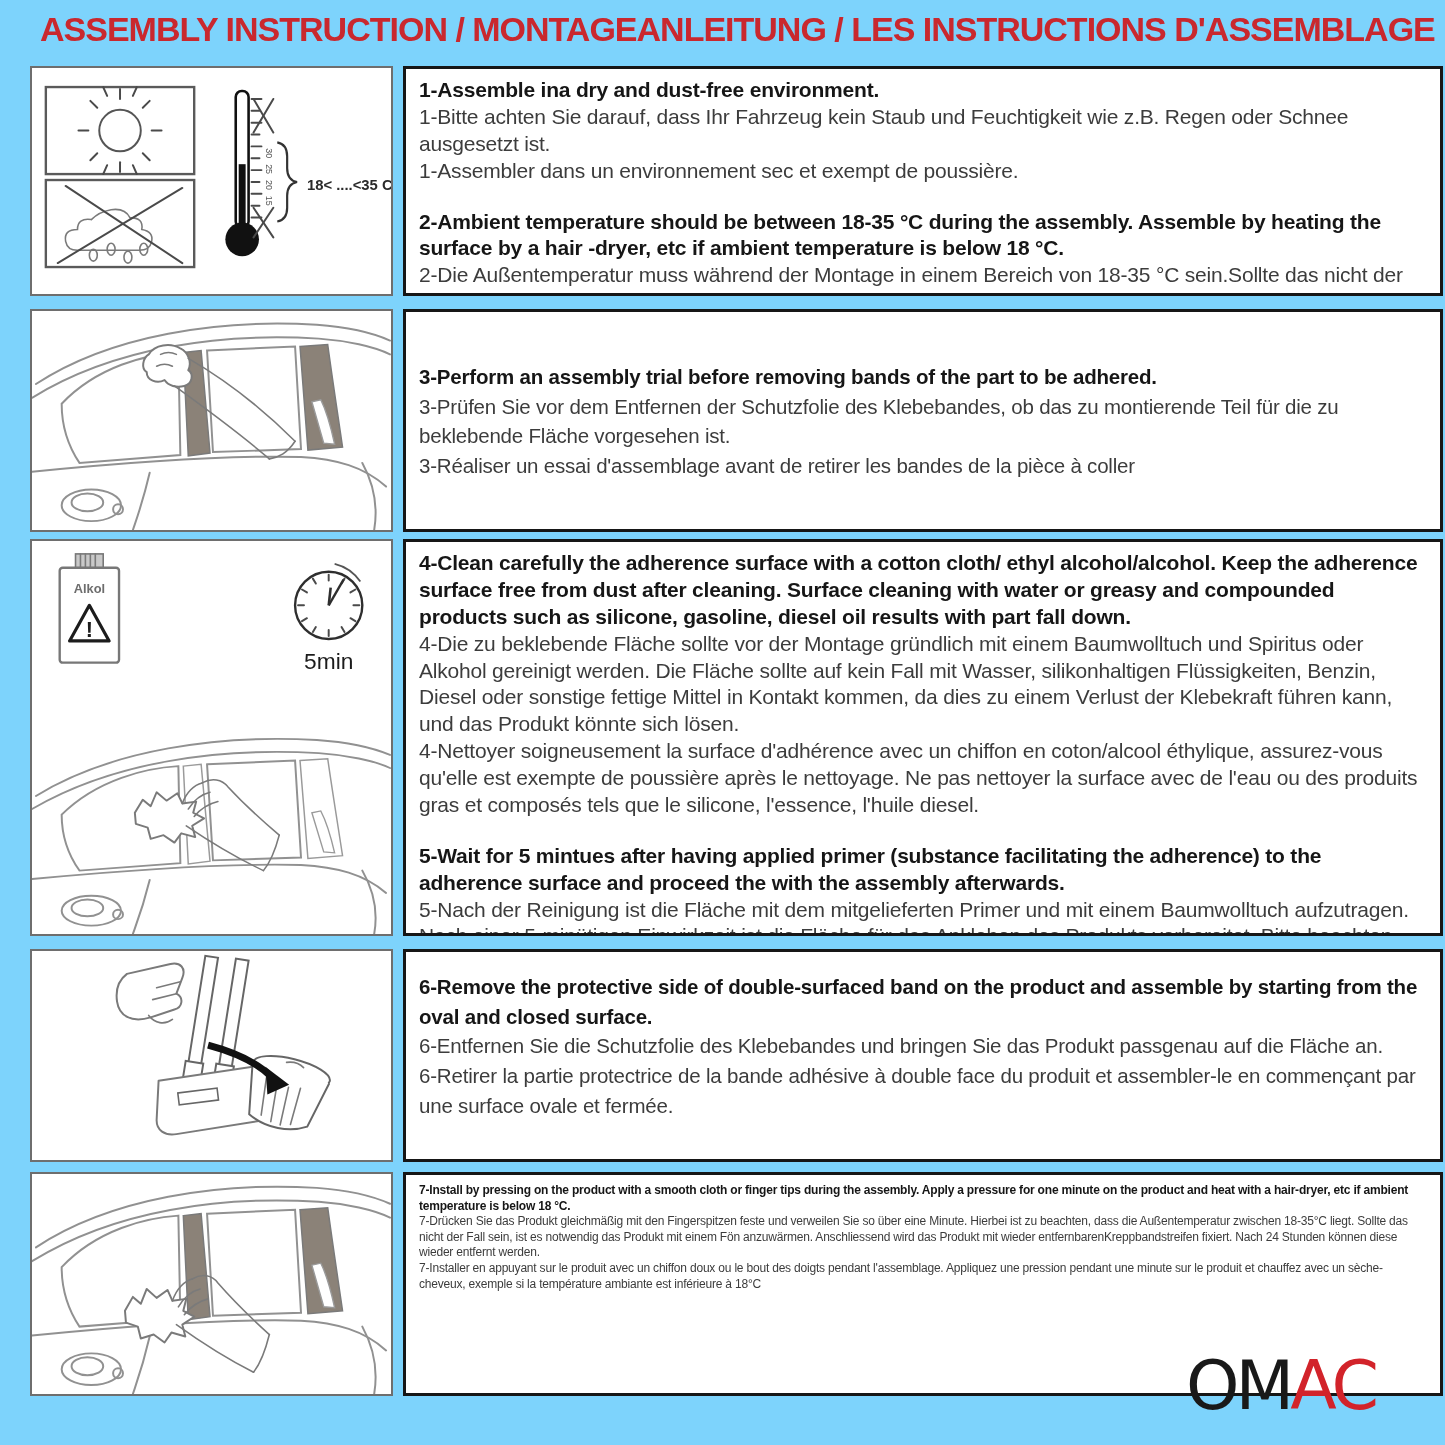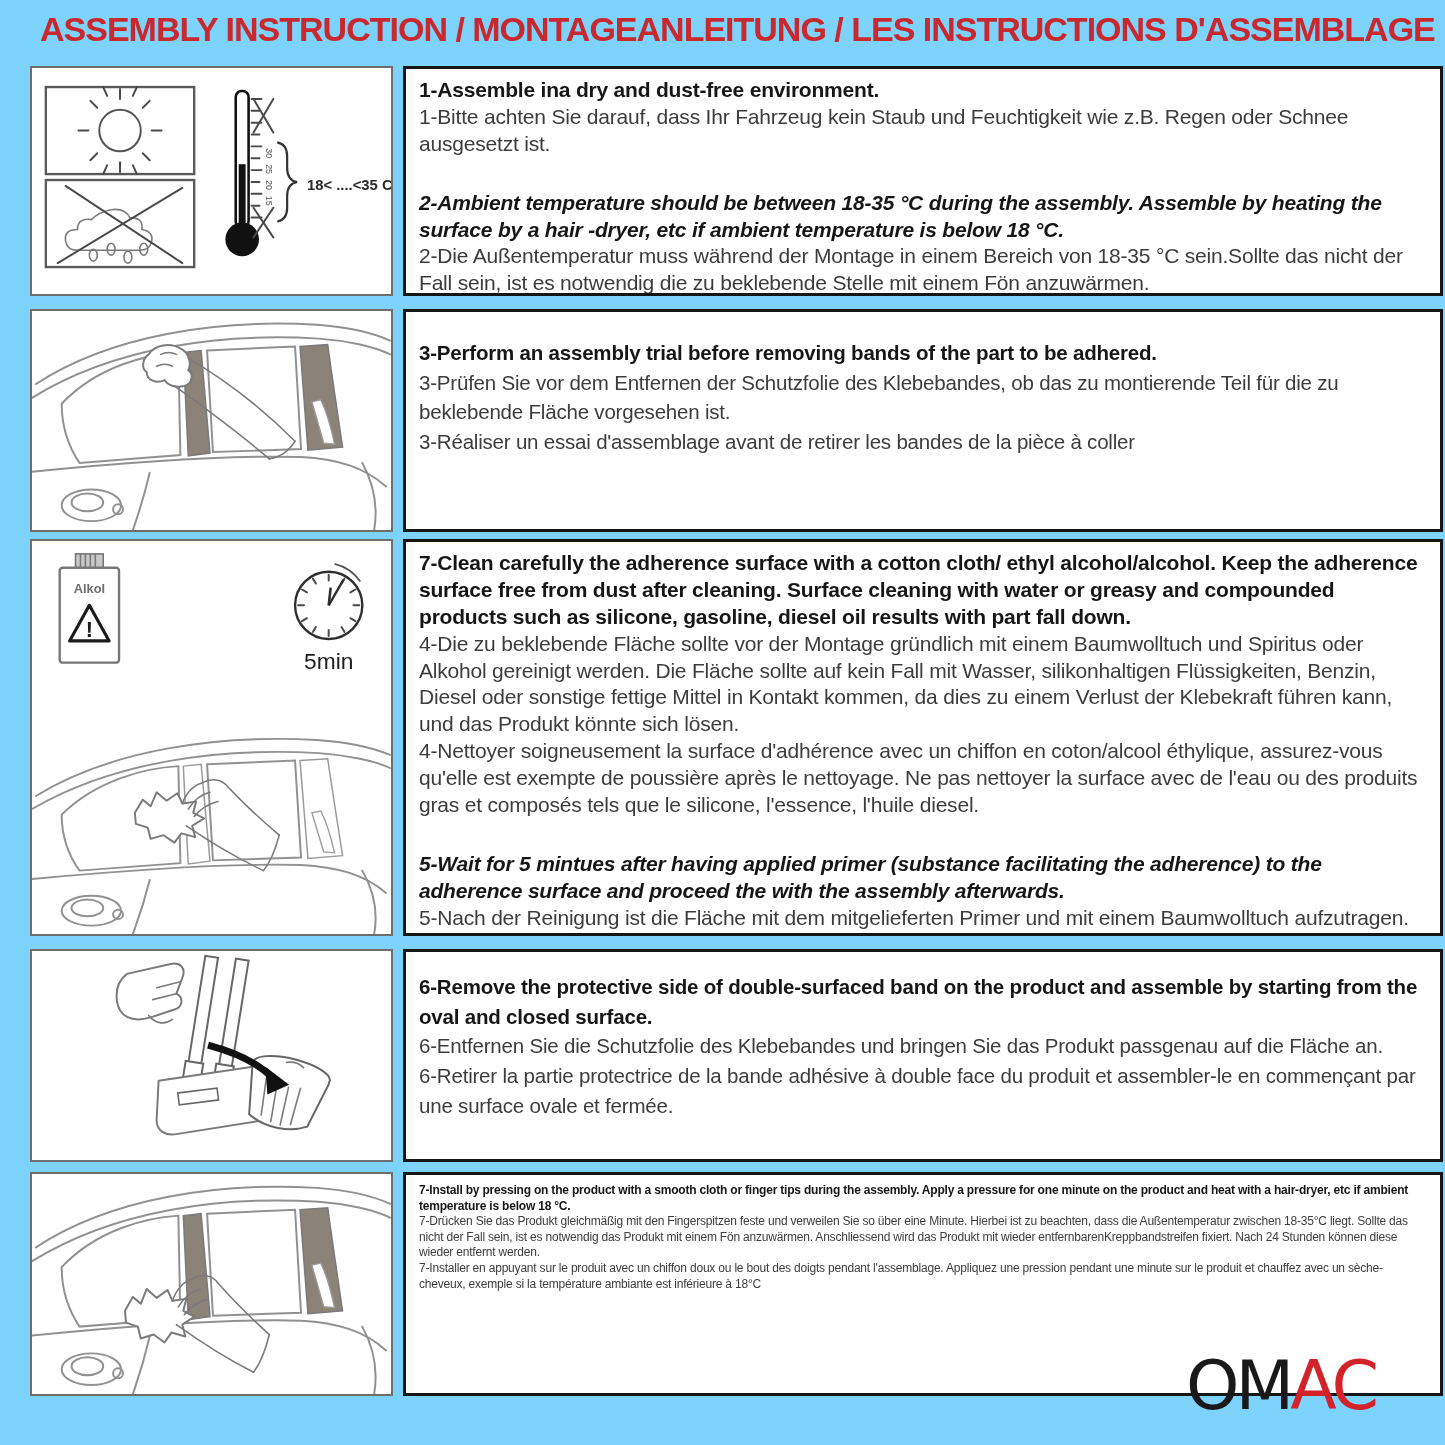--- a/index.html
+++ b/index.html
@@ -9,29 +9,29 @@
          font-size:34px;font-weight:700;letter-spacing:-1px;color:#c9282e;}
   .lbox{position:absolute;left:30px;width:363px;border:2px solid #6e6e6e;
         background:#fff;box-sizing:border-box;overflow:hidden;text-align:right;}
   .rbox{position:absolute;left:403px;width:1040px;border:3px solid #161616;
         background:#fff;box-sizing:border-box;padding:8px 14px 6px 13px;overflow:hidden;}
   .r1{top:66px;height:230px}
   .r2{top:309px;height:223px}
   .r3{top:539px;height:397px}
   .r4{top:949px;height:213px}
   .r5{top:1172px;height:224px}
-  .rbox.pad-xl{padding-top:26px}
+  .rbox.pad-xl{padding-top:50px}
   .rbox.pad-lg{padding-top:20px}
   .p{margin:0;letter-spacing:-0.2px;}
   .std .p{font-size:21px;line-height:1.28;}
   .sm .p{font-size:12px;line-height:1.3;}
   .big .p{font-size:20.5px;line-height:1.45;}
   .b{font-weight:700;color:#161616;}
   .rg{font-weight:400;color:#3c3c3c;}
-  .gap{margin-top:32px;font-style:italic;}
+  .gap{margin-top:24px;}
   svg{display:block}
   svg text{font-family:"Liberation Sans",sans-serif;}
   .ln{fill:none;stroke:#919191;stroke-width:2;stroke-linecap:round;}
   .lnw{fill:#fff;stroke:#919191;stroke-width:2;}
   .hd{fill:#fff;stroke:#7a7a7a;stroke-width:2;stroke-linejoin:round;}
   .hl{fill:none;stroke:#7a7a7a;stroke-width:1.6;stroke-linecap:round;}
   .dk{fill:none;stroke:#4a4a4a;stroke-width:2;stroke-linecap:round;}
   .logo{position:absolute;left:1186px;top:1352px;line-height:1;white-space:nowrap;
         font-family:"DejaVu Sans",sans-serif;font-weight:400;font-size:68px;letter-spacing:-4px;}
   .logo .lb{color:#191919}
@@ -138,20 +138,21 @@
             <path d="M244,140 L224,170"></path>
         </g>
         <path d="M248,74 q10,2 10,14 l0,12 q0,12 10,14 q-10,2 -10,14 l0,12 q0,12 -10,14" fill="none" stroke="#333" stroke-width="2.2"></path>
         <text x="278" y="122" font-size="15" font-weight="700" fill="#2a2a2a">18&lt; ....&lt;35 C</text>
       </g>
     </svg>
   </div>
   <div class="rbox r1 std">
     <p class="p b">1-Assemble ina dry and dust-free environment.</p>
     <p class="p rg">1-Bitte achten Sie darauf, dass Ihr Fahrzeug kein Staub und Feuchtigkeit wie z.B. Regen oder Schnee ausgesetzt ist.</p>
+    <p class="p rg">1-Assembler dans un environnement sec et exempt de poussière.</p>
     <p class="p b gap">2-Ambient temperature should be between 18-35 °C  during the assembly. Assemble by heating the surface by a hair -dryer, etc if ambient temperature is below 18 °C.</p>
     <p class="p rg">2-Die Außentemperatur muss während der Montage in einem Bereich von 18-35 °C  sein.Sollte das nicht der Fall sein, ist es notwendig die zu beklebende Stelle mit einem Fön anzuwärmen.</p>
   </div>
 
   <div class="lbox r2">
     <svg viewBox="0 0 363 222" width="359" height="219" preserveAspectRatio="none">
       <g>
           <use href="#carLines"></use>
         </g>
       <path d="M153,42 L171,40 L180,144 L158,147 Z" fill="#8b8278" stroke="#7a7a7a" stroke-width="1.5"></path>
@@ -208,21 +209,21 @@
         </g>
       <path d="M153,42 L171,40 L180,144 L158,147 Z" fill="#fff" stroke="#9a9a9a" stroke-width="1.5"></path>
       <path d="M271,36 L299,34 C305,78 310,110 314,138 L279,141 Z" fill="#fff" stroke="#9a9a9a" stroke-width="1.5"></path>
       <path d="M283,92 L295,134 L306,135 C301,112 296,98 292,90 Z" fill="#fff" stroke="#9a9a9a" stroke-width="1.4"></path>
       <g>
           <use href="#handWipe" transform="translate(6,-14)"></use>
         </g>
     </svg>
   </div>
   <div class="rbox r3 std">
-    <p class="p b">7-Clean carefully the adherence surface with a cotton cloth/ ethyl alcohol/alcohol. Keep the adherence surface free from dust after cleaning. Surface cleaning with water or greasy and compounded products such as silicone, gasoline, diesel oil results with part fall down.</p>
+    <p class="p b">4-Clean carefully the adherence surface with a cotton cloth/ ethyl alcohol/alcohol. Keep the adherence surface free from dust after cleaning. Surface cleaning with water or greasy and compounded products such as silicone, gasoline, diesel oil results with part fall down.</p>
     <p class="p rg">4-Die zu beklebende Fläche sollte vor der Montage gründlich mit einem Baumwolltuch und Spiritus oder Alkohol gereinigt werden. Die Fläche sollte auf kein Fall mit Wasser, silikonhaltigen Flüssigkeiten, Benzin, Diesel oder sonstige fettige Mittel in Kontakt kommen, da dies zu einem Verlust der Klebekraft führen kann, und das Produkt könnte sich lösen.</p>
     <p class="p rg">4-Nettoyer soigneusement la surface d'adhérence avec un chiffon en coton/alcool éthylique, assurez-vous qu'elle est exempte de poussière après le nettoyage. Ne pas nettoyer la surface avec de l'eau ou des produits gras et composés tels que le silicone, l'essence, l'huile diesel.</p>
     <p class="p b gap">5-Wait for 5 mintues after having applied primer (substance facilitating the adherence) to the adherence surface and proceed the with the assembly afterwards.</p>
     <p class="p rg">5-Nach der Reinigung ist die Fläche mit dem mitgelieferten Primer und mit einem Baumwolltuch aufzutragen. Nach einer 5-minütigen Einwirkzeit ist die Fläche für das Ankleben des Produkts vorbereitet. Bitte beachten Sie, das der Primer nicht zum Reinigen des Produktes vorgesehen ist.</p>
     <p class="p rg">5-Attender 5 minutes après l'application de l'apprêt (substance facilitant l'adhérence) sur la surface d'adhérence et procéder ensuite à l'assemblage</p>
   </div>
 
   <div class="lbox r4">
     <svg viewBox="0 0 363 209" width="359" height="209">
       <g>

